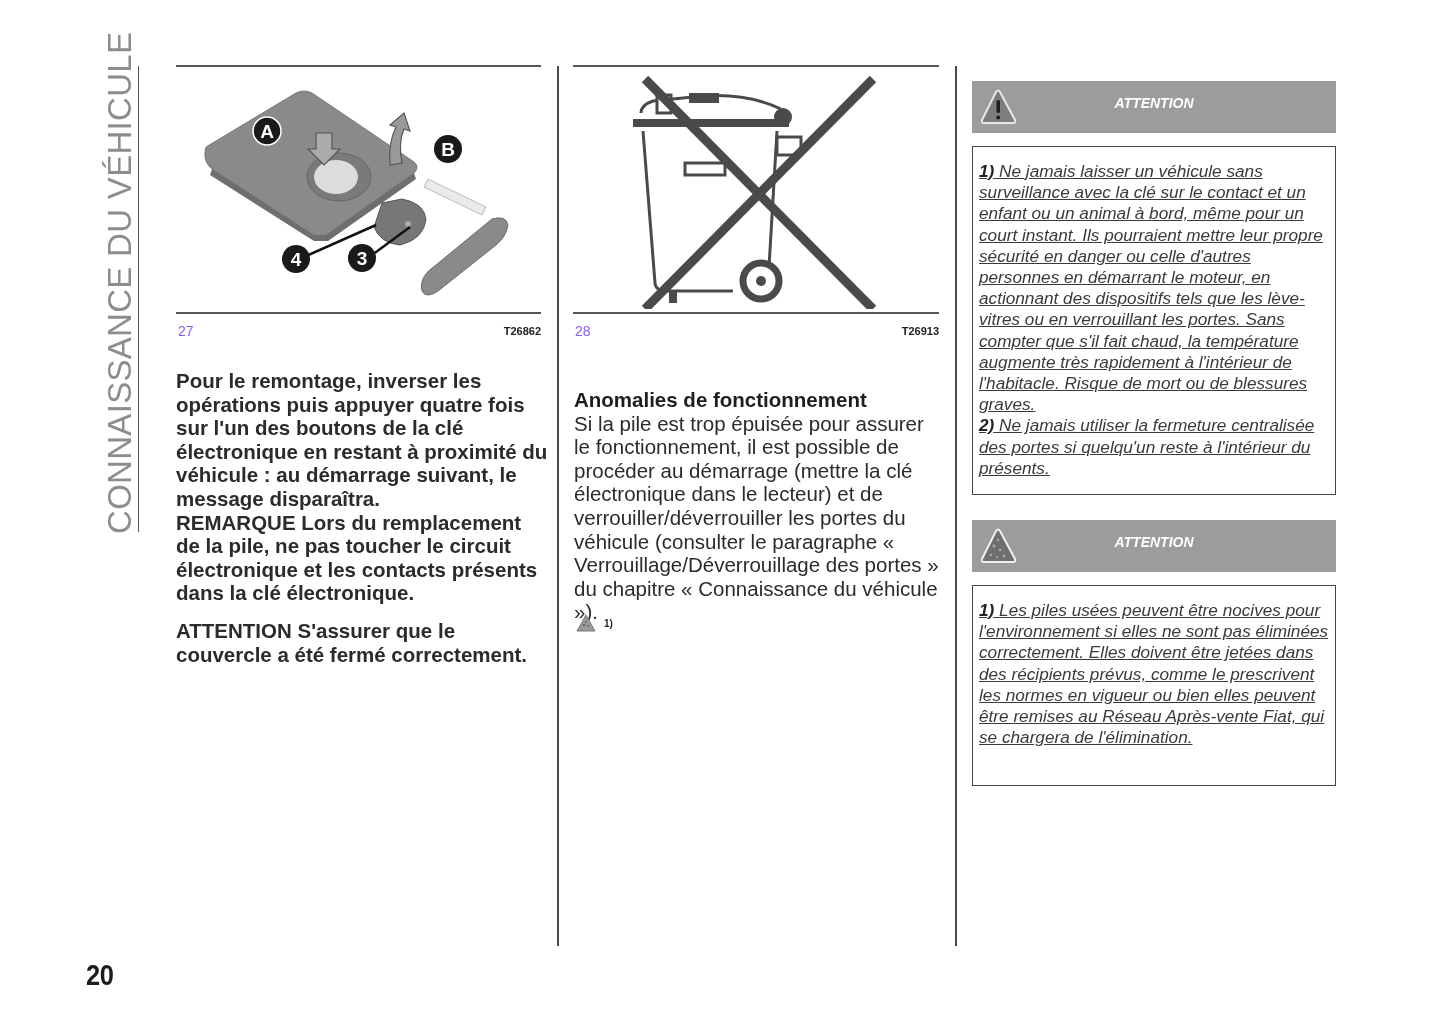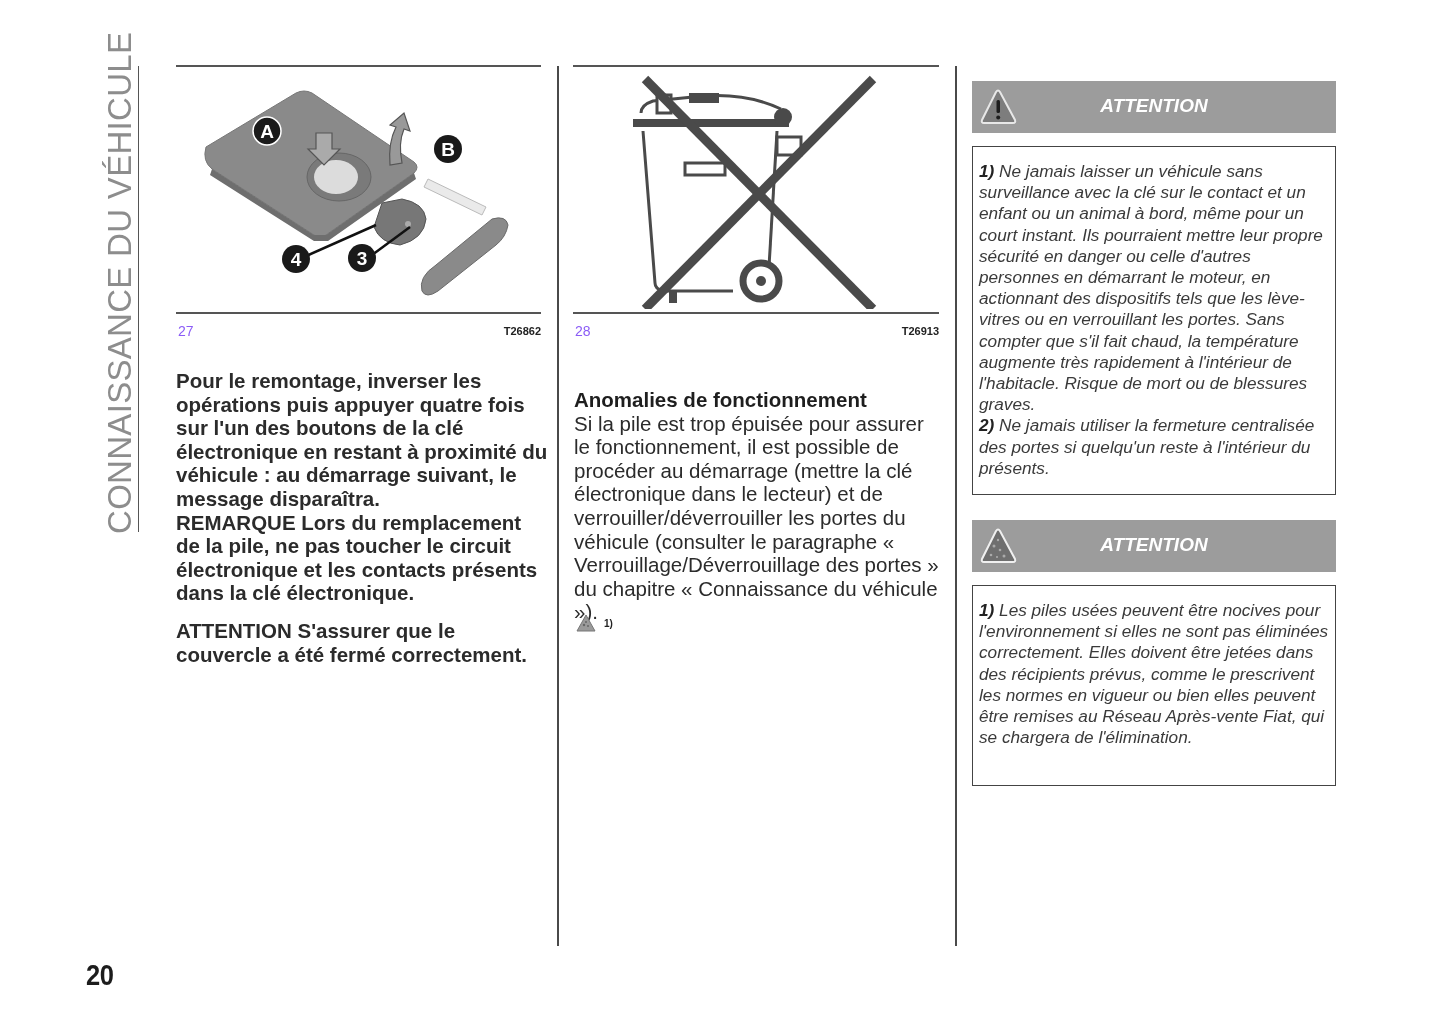--- a/index.html
+++ b/index.html
@@ -29,25 +29,25 @@
   .body-text p { margin: 0; }
   .body-text p + p.gap { margin-top: 14px; }
   .section-heading { font-weight: bold; color: #1e1e1e; font-size: 20.5px; }
 
   .ref-note { position: absolute; left: 576px; top: 614px; display: flex; align-items: center; gap: 8px; }
   .ref-note .tri { width: 20px; height: 18px; }
   .ref-note .ref-num { font-size: 10px; font-weight: bold; color: #222; }
 
   .att-header { position: absolute; left: 972px; width: 364px; height: 52px; background: #9c9c9c; }
   .att-header .att-title { position: absolute; left: 0; right: 0; top: 14px; text-align: center;
-    padding-left: 0; font-size: 19px; font-weight: bold; font-style: italic; color: #ffffff; }
+    padding-left: 0; font-size: 14px; font-weight: bold; font-style: italic; color: #ffffff; }
   .att-header .att-icon { position: absolute; left: 6px; top: 6px; width: 40px; height: 40px; }
 
   .att-box { position: absolute; left: 972px; width: 362px; border: 1.5px solid #444; background: #fff; }
-  .att-box .att-text { margin: 14px 6px 14px 6px; font-size: 17.2px; line-height: 21.2px; font-style: italic; color: #3a3a3a; }
+  .att-box .att-text { margin: 14px 6px 14px 6px; font-size: 17.2px; line-height: 21.2px; font-style: italic; color: #3a3a3a; text-decoration: underline; }
   .att-box .att-text b { font-style: italic; color: #222; }
 </style>
 </head>
 <body>
 
 <div class="side-title">
   <span>CONNAISSANCE DU VÉHICULE</span>
 </div>
 <div class="side-rule"></div>
 

